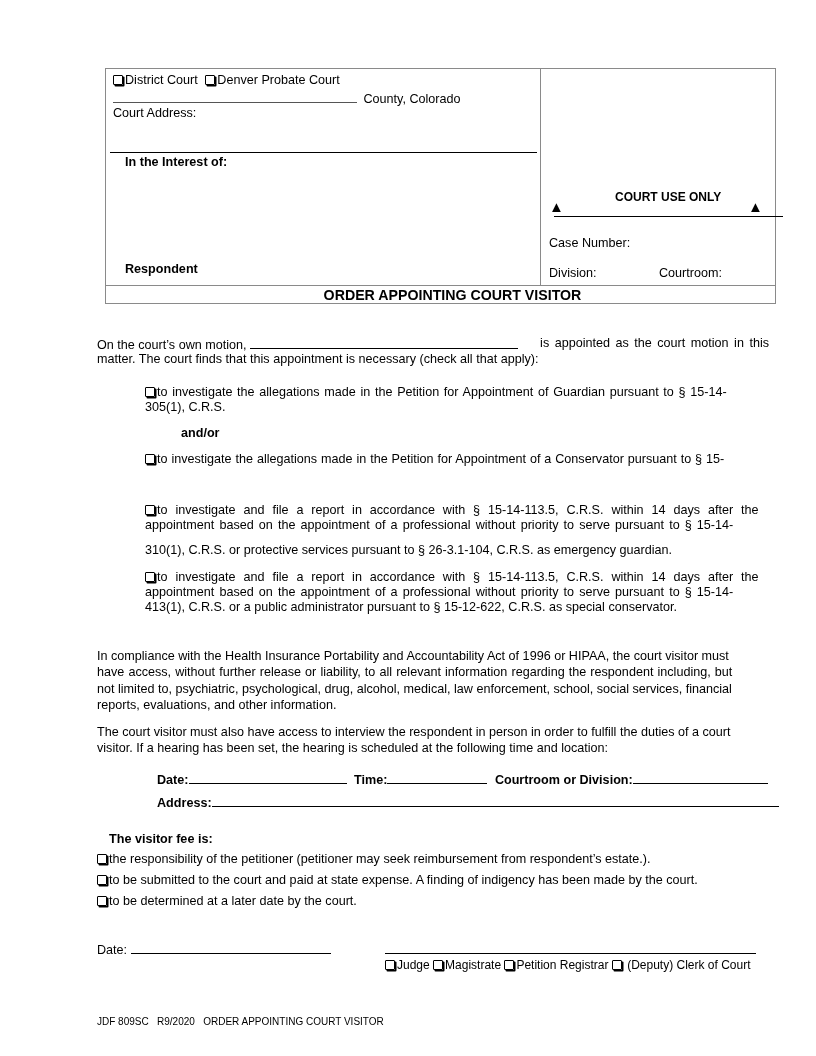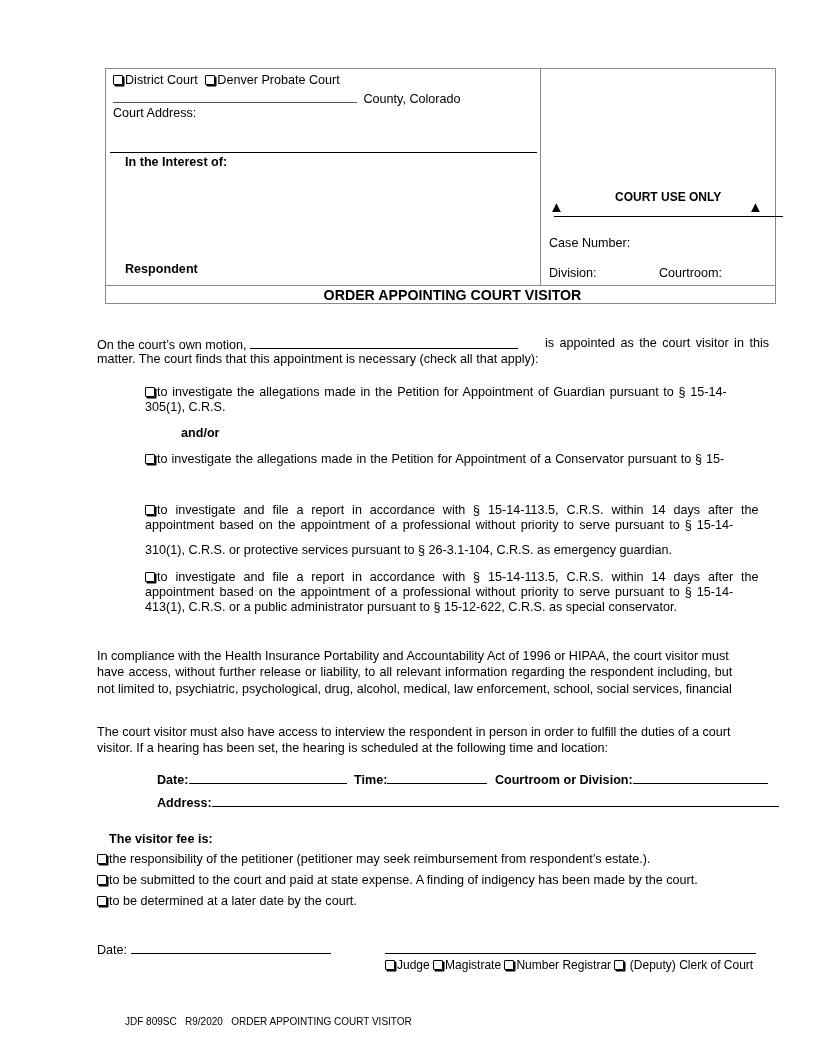--- a/index.html
+++ b/index.html
@@ -50,21 +50,21 @@
 <div class="abs tri" style="left:748px; top:199px;">▲</div>
 <div class="abs" style="left:554px; top:216px; width:229px; height:0; border-top:1.3px solid #000;"></div>
 <div class="abs" style="left:549px; top:236px;">Case Number:</div>
 <div class="abs" style="left:549px; top:266px;">Division:</div>
 <div class="abs" style="left:659px; top:266px;">Courtroom:</div>
 
 <div class="abs bold" style="left:105px; top:287px; width:671px; text-align:center; font-size:14.2px;">ORDER APPOINTING COURT VISITOR</div>
 
 <div class="abs" style="left:97px; top:336px; width:672px; white-space:nowrap; display:flex; justify-content:space-between;">
   <span><span>On the court’s own motion,</span> <span class="uline" style="width:268px;"></span></span>
-  <span style="word-spacing:2px;">is appointed as the court visitor in this</span>
+  <span style="word-spacing:2px;">is appointed as the court motion in this</span>
 </div>
 <div class="abs" style="left:97px; top:352px;text-align:center;">matter.  The court finds that this appointment is necessary (check all that apply):</div>
 
 <div class="abs" style="left:145px; top:385px; width:624px;">
   <div style="display:flex; justify-content:space-between; white-space:nowrap;">
     <span><span class="cb"></span><span style="word-spacing:1.2px;">to investigate the allegations made in the Petition for Appointment of Guardian pursuant to § 15-14-</span></span>
   </div>
   <div style="margin-top:1px;">305(1), C.R.S.</div>
 </div>
 <div class="abs bold" style="left:169px; top:426px;">and/or</div>
@@ -82,20 +82,21 @@
 <div class="abs" style="left:145px; top:570px; width:624px;">
   <div style="white-space:nowrap;"><span class="cb"></span><span style="word-spacing:4.4px;">to investigate and file a report in accordance with § 15-14-113.5, C.R.S. within 14 days after the</span></div>
   <div style="white-space:nowrap; margin-top:1px; word-spacing:1.6px;">appointment based on the appointment of a professional without priority to serve pursuant to § 15-14-</div>
   <div style="margin-top:1px;">413(1), C.R.S. or a public administrator pursuant to § 15-12-622, C.R.S. as special conservator.</div>
 </div>
 
 <div class="abs" style="left:97px; top:648px; width:672px; line-height:16.4px;">
   <div style="white-space:nowrap;">In compliance with the Health Insurance Portability and Accountability Act of 1996 or HIPAA, the court visitor must</div>
   <div style="white-space:nowrap; word-spacing:0.6px;">have access, without further release or liability, to all relevant information regarding the respondent including, but</div>
   <div style="white-space:nowrap;">not limited to, psychiatric, psychological, drug, alcohol, medical, law enforcement, school, social services, financial</div>
+  <div>reports, evaluations, and other information.</div>
 </div>
 
 <div class="abs" style="left:97px; top:724px; width:672px; line-height:16.4px;">
   <div style="white-space:nowrap;">The court visitor must also have access to interview the respondent in person in order to fulfill the duties of a court</div>
   <div>visitor.  If a hearing has been set, the hearing is scheduled at the following time and location:</div>
 </div>
 
 <div class="abs bold" style="left:145px; top:771px; white-space:nowrap;">
   <span>Date:</span><span class="uline-thick" style="width:158px;"></span>
   <span style="margin-left:4px;">Time:</span><span class="uline-thick" style="width:100px;"></span>
@@ -117,17 +118,17 @@
 </div>
 
 <div class="abs" style="left:97px; top:941px; white-space:nowrap;">
   <span>Date:</span>
   <span class="uline" style="width:200px;"></span>
 </div>
 <div class="abs" style="left:385px; top:953px; width:371px; height:0; border-top:1px solid #000;"></div>
 <div class="abs" style="left:385px; top:958px; white-space:nowrap; font-size:12px;">
   <span><span class="cb"></span><span>Judge</span></span>
   <span><span class="cb"></span><span>Magistrate</span></span>
-  <span><span class="cb"></span><span>Number Registrar</span></span>
+  <span><span class="cb"></span><span>Petition Registrar</span></span>
   <span><span class="cb"></span><span style="white-space:pre;"> (Deputy) Clerk of Court</span></span>
 </div>
 
-<div class="abs" style="left:97px; top:1016px; font-size:10px; white-space:pre;margin-left:28px;"><span>JDF 809SC</span>   <span>R9/2020</span>   <span>ORDER APPOINTING COURT VISITOR</span></div>
+<div class="abs" style="left:97px; top:1016px; font-size:10px; white-space:pre;"><span>JDF 809SC</span>   <span>R9/2020</span>   <span>ORDER APPOINTING COURT VISITOR</span></div>
 
 </body></html>

